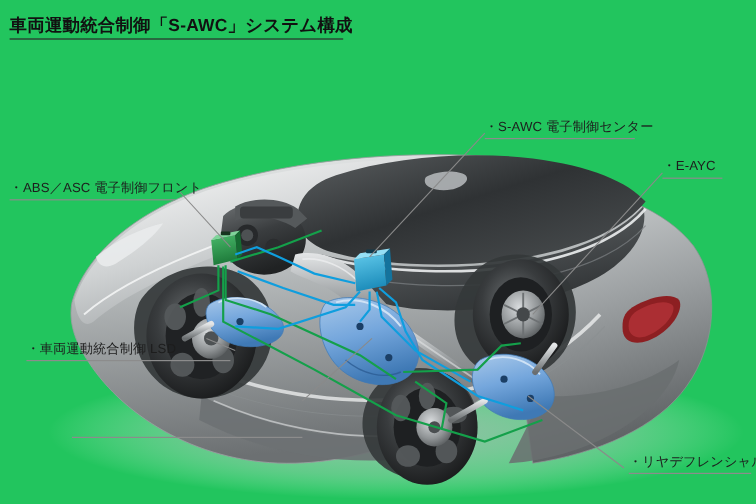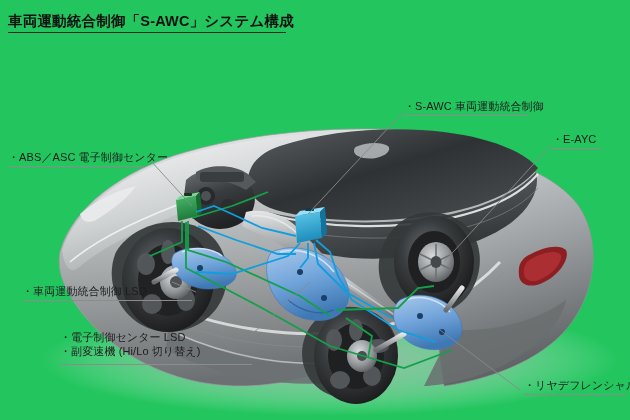--- a/index.html
+++ b/index.html
@@ -297,43 +297,39 @@
       <path class="leader" d="M150,160 L192,206"></path>
       <path class="leader" d="M404,111 L308,214"></path>
       <path class="leader" d="M552,144 L444,262"></path>
       <path class="leader" d="M196,292 L172,282"></path>
       <path class="leader" d="M252,334 L310,282"></path>
       <path class="leader" d="M520,390 L440,330"></path>
     </g>
   </svg>
 
   <div class="label" style="left:8px;top:150px;">
-    <span class="ln">・ABS／ASC 電子制御センター</span>
+    <span class="ln">・ABS／ASC 電子制御フロント</span>
   </div>
   <div class="rule" style="left:8px;top:166px;width:138px;"></div>
 
   <div class="label" style="left:404px;top:99px;">
-    <span class="ln">・S-AWC 車両運動統合制御</span>
+    <span class="ln">・S-AWC 電子制御センター</span>
   </div>
   <div class="rule" style="left:404px;top:115px;width:125px;"></div>
 
   <div class="label" style="left:552px;top:132px;text-align:right;">
     <span class="ln">・E-AYC</span>
   </div>
   <div class="rule" style="left:552px;top:148px;width:50px;"></div>
 
   <div class="label" style="left:22px;top:284px;">
     <span class="ln">・車両運動統合制御 LSD</span>
   </div>
   <div class="rule" style="left:22px;top:300px;width:170px;"></div>
 
-  <div class="label" style="left:60px;top:330px;">
-    <span class="ln">・電子制御センター LSD</span>
-    <span class="ln">・副変速機 (Hi/Lo 切り替え)</span>
-  </div>
   <div class="rule" style="left:60px;top:364px;width:192px;"></div>
 
   <div class="label" style="left:524px;top:378px;">
     <span class="ln">・リヤデフレンシャル</span>
   </div>
   <div class="rule" style="left:524px;top:394px;width:102px;"></div>
 
 </div>
 
 </body></html>

